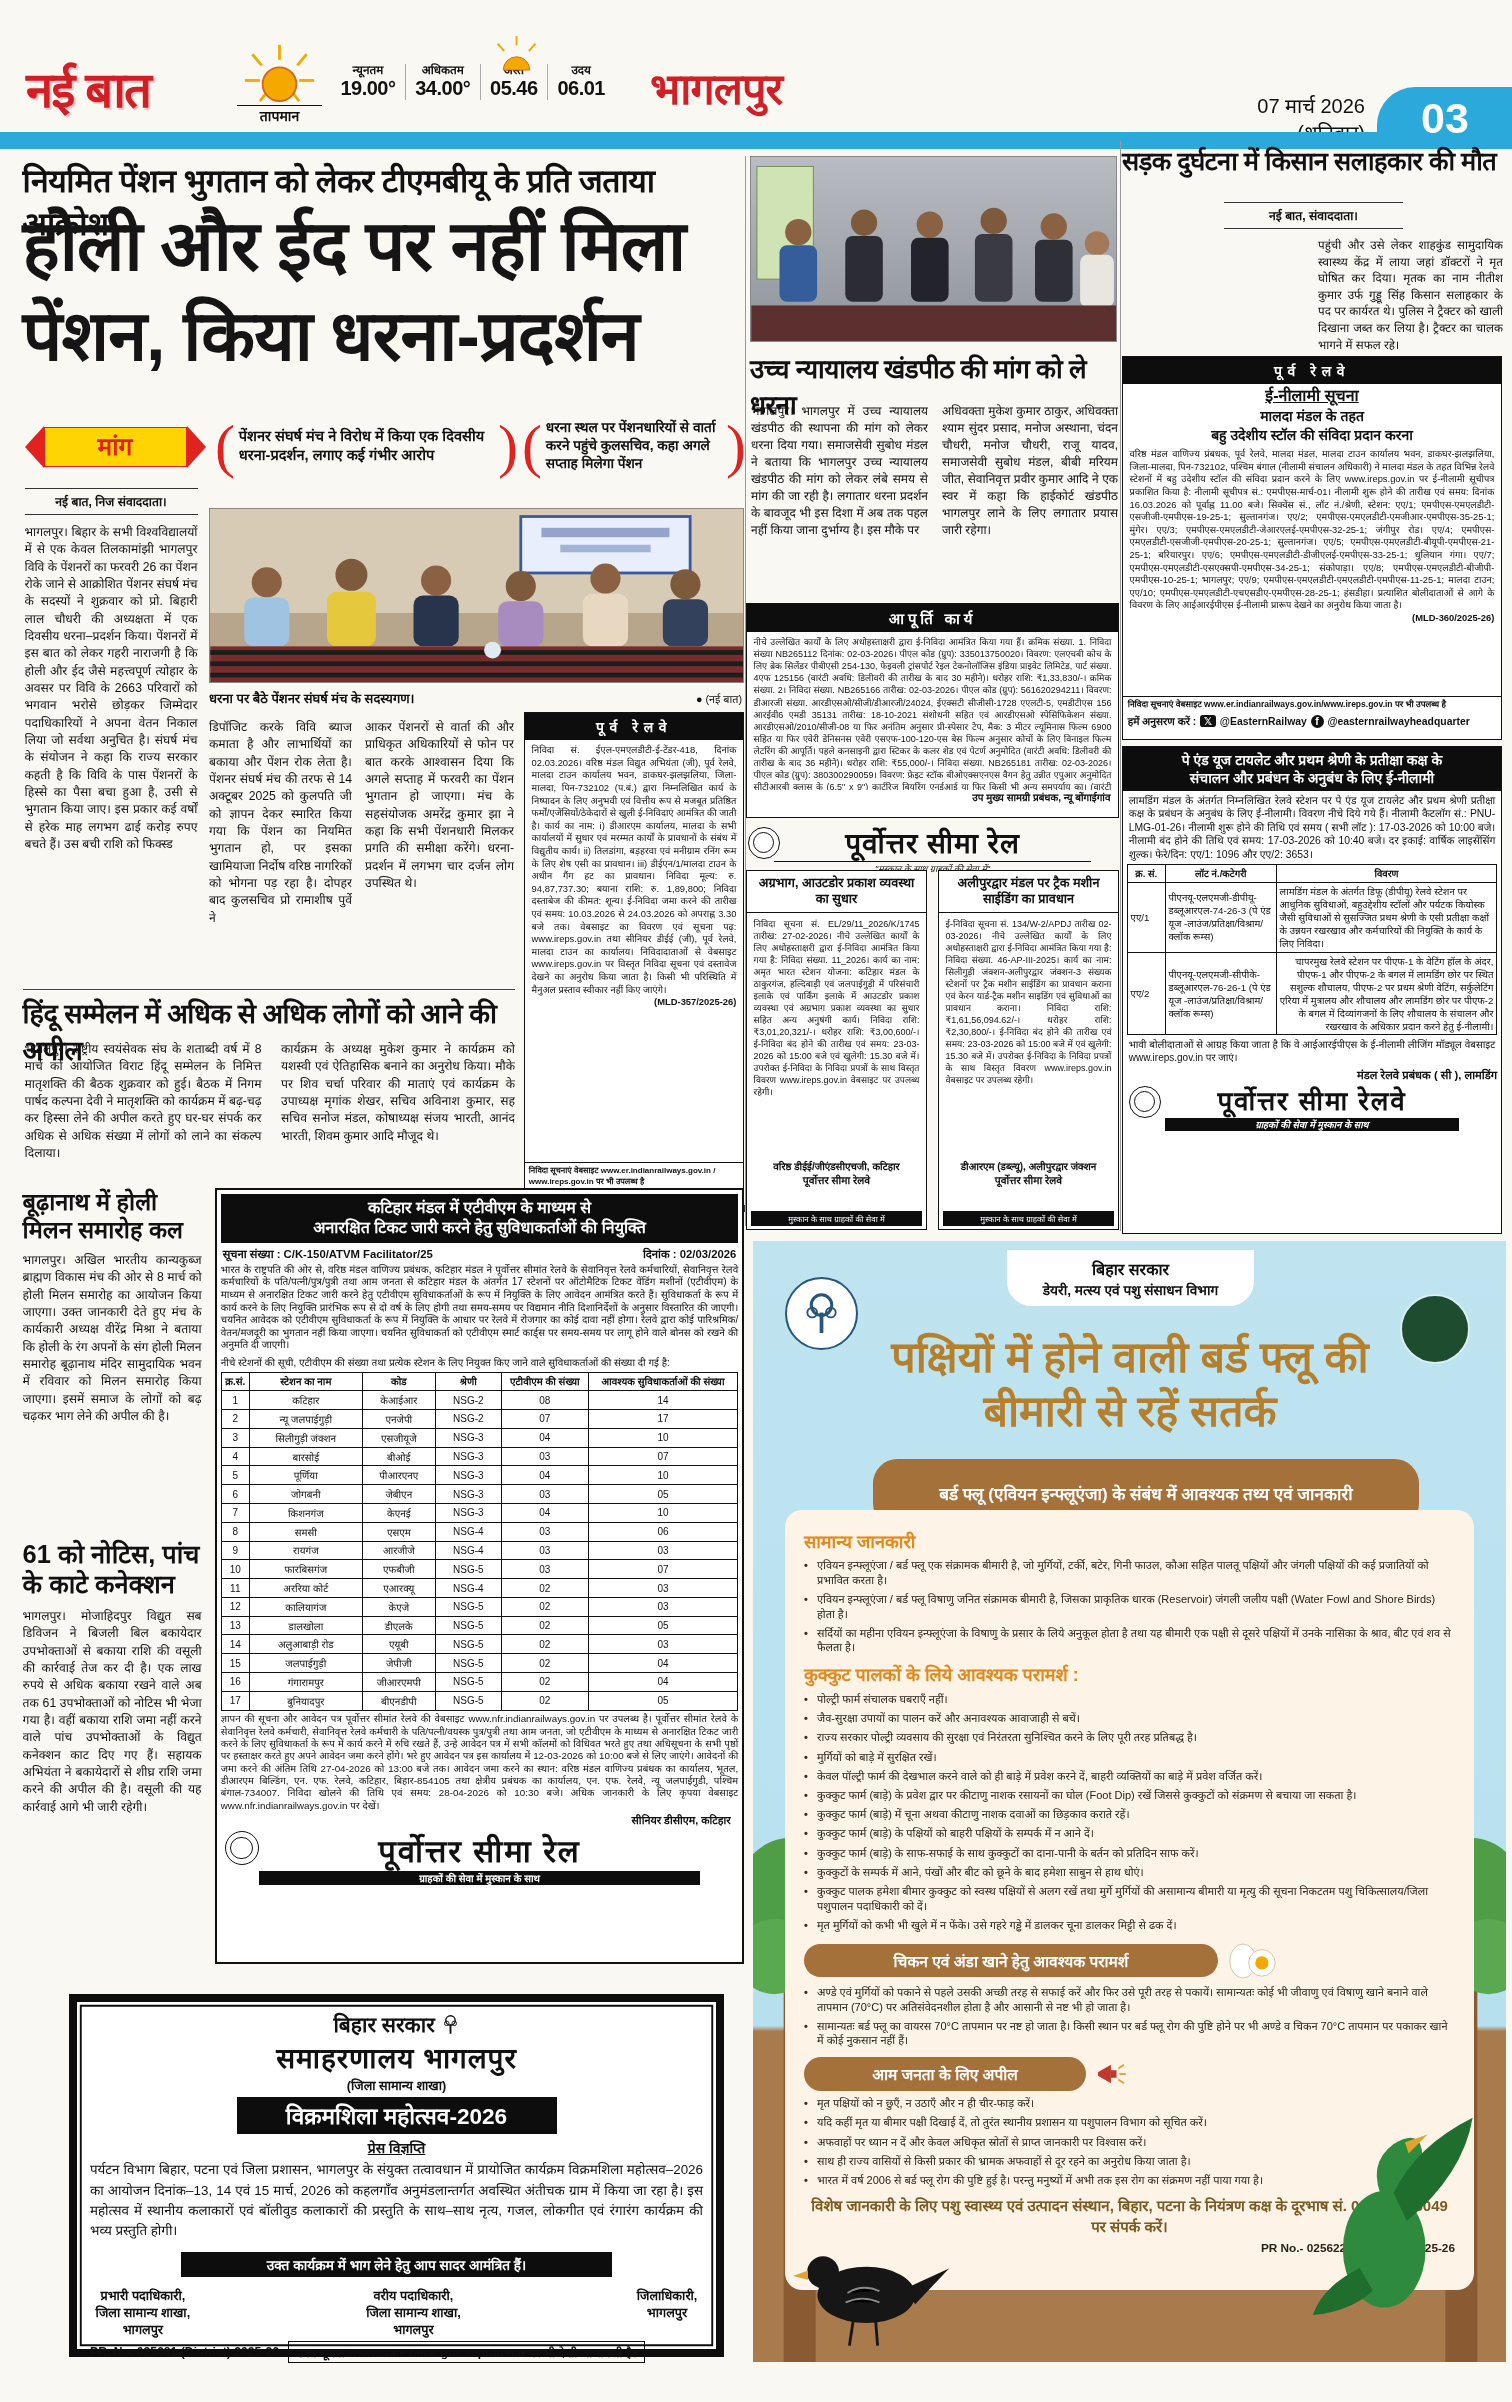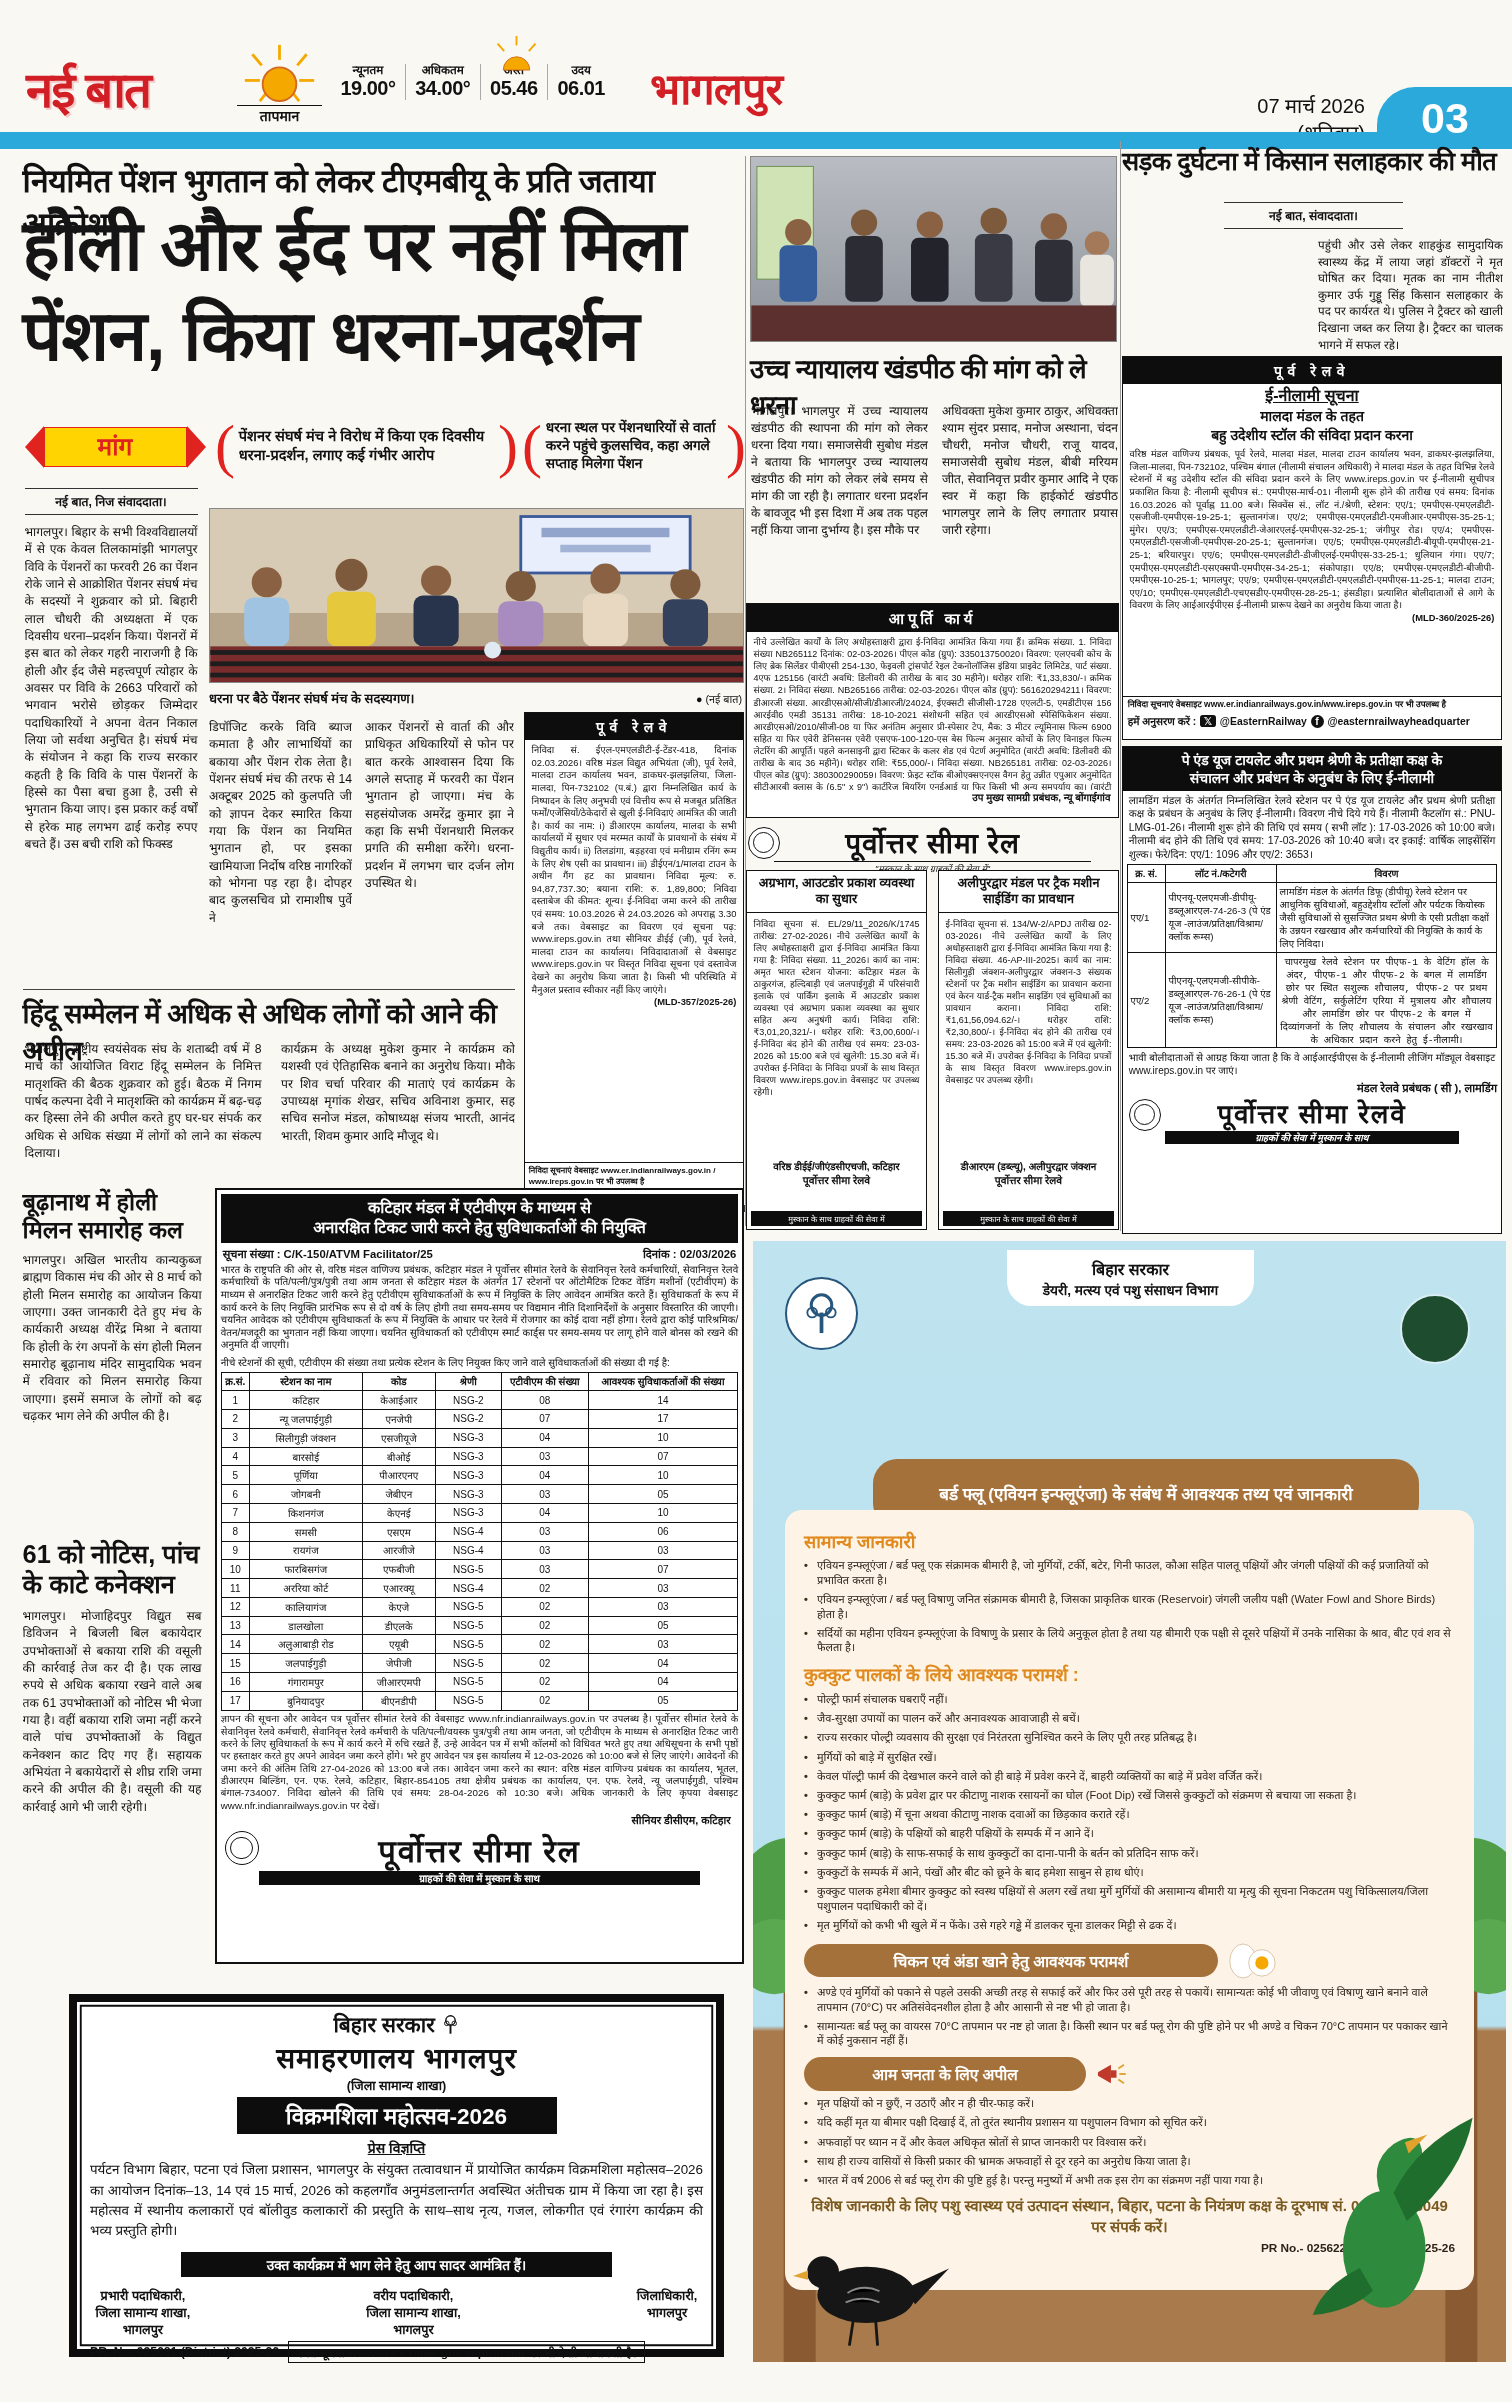--- a/index.html
+++ b/index.html
@@ -459,21 +459,21 @@
         </thead>
       <tbody>
           <tr>
             <td style="text-align: left;">एए/1</td>
             <td style="text-align: left;">पीएनयू-एलएमजी-डीपीयू-डब्लूआरएल-74-26-3 (पे एंड यूज -लाउंज/प्रतिक्षा/विश्राम/क्लॉक रूम्स)</td>
             <td style="text-align: left;">लामडिंग मंडल के अंतर्गत डिफू (डीपीयू) रेलवे स्टेशन पर आधुनिक सुविधाओं, बहुउद्देशीय स्टॉलों और पर्यटक कियोस्क जैसी सुविधाओं से सुसज्जित प्रथम श्रेणी के एसी प्रतीक्षा कक्षों के उन्नयन रखरखाव और कर्मचारियों की नियुक्ति के कार्य के लिए निविदा।</td>
           </tr>
           <tr>
             <td style="text-align: left;">एए/2</td>
             <td style="text-align: left;">पीएनयू-एलएमजी-सीपीके-डब्लूआरएल-76-26-1 (पे एंड यूज -लाउंज/प्रतिक्षा/विश्राम/क्लॉक रूम्स)</td>
-            <td style="text-align: center; font-family: Liberation Mono, monospace;">चापरमुख रेलवे स्टेशन पर पीएफ-1 के वेटिंग हॉल के अंदर, पीएफ-1 और पीएफ-2 के बगल में लामडिंग छोर पर स्थित सशुल्क शौचालय, पीएफ-2 पर प्रथम श्रेणी वेटिंग, सर्कुलेटिंग एरिया में मुत्रालय और शौचालय और लामडिंग छोर पर पीएफ-2 के बगल में दिव्यांगजनों के लिए शौचालय के संचालन और रखरखाव के अधिकार प्रदान करने हेतु ई-नीलामी।</td>
+            <td style="text-align: right;">चापरमुख रेलवे स्टेशन पर पीएफ-1 के वेटिंग हॉल के अंदर, पीएफ-1 और पीएफ-2 के बगल में लामडिंग छोर पर स्थित सशुल्क शौचालय, पीएफ-2 पर प्रथम श्रेणी वेटिंग, सर्कुलेटिंग एरिया में मुत्रालय और शौचालय और लामडिंग छोर पर पीएफ-2 के बगल में दिव्यांगजनों के लिए शौचालय के संचालन और रखरखाव के अधिकार प्रदान करने हेतु ई-नीलामी।</td>
           </tr>
         </tbody>
     </table>
     <div class="just" style="font-size:10px;line-height:1.3;padding:2.8px 1.9px">भावी बोलीदाताओं से आग्रह किया जाता है कि वे आईआरईपीएस के ई-नीलामी लीजिंग मॉड्यूल वेबसाइट www.ireps.gov.in पर जाएं।</div>
     <div class="right bold" style="font-size:11.3px">मंडल रेलवे प्रबंधक ( सी ), लामडिंग</div>
     <div style="position:relative;height:47px">
       <div class="circlelogo" style="position:absolute;left:1.9px;top:3.8px;width:32px;height:32px">
           <span style="border:0.9px solid #111;border-radius:50%;width:21px;height:21px"></span>
         </div>
       <div class="center" style="font-size:26px;font-weight:900;letter-spacing:1.9px">पूर्वोत्तर सीमा रेलवे</div>
@@ -534,20 +534,24 @@
           <circle cx="11" cy="8" r="5.5" fill="none" stroke="#27567d" stroke-width="1.6"></circle>
           <circle cx="6" cy="12" r="2.6" fill="none" stroke="#27567d"></circle>
           <circle cx="16" cy="12" r="2.6" fill="none" stroke="#27567d"></circle>
         </svg>
     </div>
     <div style="position:absolute;right:36px;top:53px;width:70px;height:70px;border-radius:50%;background:#1d4c2e;border:2.8px solid #d9eef5"></div>
 
     <div style="position:absolute;left:254px;top:9.4px;width:247px;background:#fff;border-radius:0 0 24.5px 24.5px;padding:7.5px 5.6px;text-align:center">
       <div class="bold" style="font-size:16px">बिहार सरकार</div>
       <div class="bold" style="font-size:13.7px">डेयरी, मत्स्य एवं पशु संसाधन विभाग</div>
+    </div>
+    <div class="center" style="position:absolute;left:38px;top:90px;width:678px;font-size:43px;font-weight:900;color:#b5802d;line-height:1.25">
+      <div>पक्षियों में होने वाली बर्ड फ्लू की</div>
+      <div>बीमारी से रहें सतर्क</div>
     </div>
     <div class="pill" style="position:absolute;left:120px;top:218px;width:546px;font-size:17px;padding:23px 0">बर्ड फ्लू (एवियन इन्फ्लूएंजा) के संबंध में आवश्यक तथ्य एवं जानकारी</div>
 
     <div style="position:absolute;left:32px;top:269px;width:689px;height:780px;background:#fdf3e6;border-radius:17px;padding:11.3px 19px;overflow:hidden">
       <div class="orange-h">सामान्य जानकारी</div>
       <ul class="bl" style="font-size:11px;line-height:1.32;color:#2b2218">
           <li>एवियन इन्फ्लूएंजा / बर्ड फ्लू एक संक्रामक बीमारी है, जो मुर्गियों, टर्की, बटेर, गिनी फाउल, कौआ सहित पालतू पक्षियों और जंगली पक्षियों की कई प्रजातियों को प्रभावित करता है।</li>
           <li>एवियन इन्फ्लूएंजा / बर्ड फ्लू विषाणु जनित संक्रामक बीमारी है, जिसका प्राकृतिक धारक (Reservoir) जंगली जलीय पक्षी (Water Fowl and Shore Birds) होता है।</li>
           <li>सर्दियों का महीना एवियन इन्फ्लूएंजा के विषाणु के प्रसार के लिये अनुकूल होता है तथा यह बीमारी एक पक्षी से दूसरे पक्षियों में उनके नासिका के श्राव, बीट एवं शव से फैलता है।</li>
         </ul>

